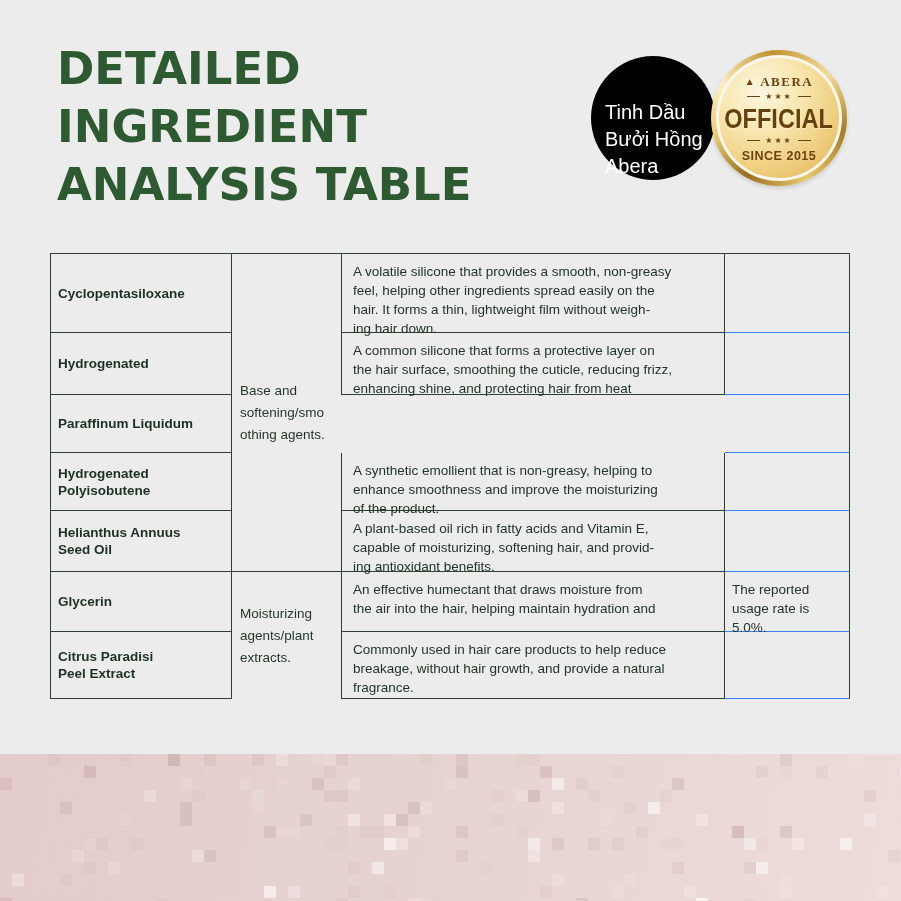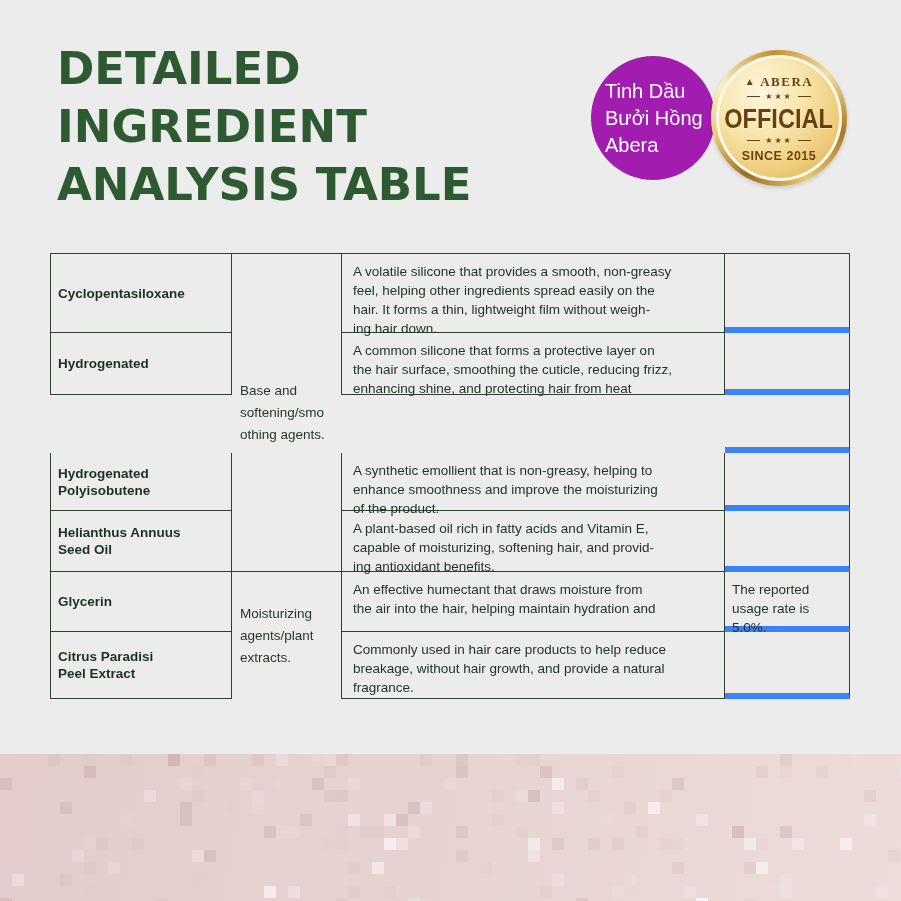--- a/index.html
+++ b/index.html
@@ -10,22 +10,22 @@
 
   
   .title {
     position:absolute; left:57px; top:40px;
     font-family:"DejaVu Sans", sans-serif;
     font-size:45px; font-weight:700; line-height:58px;
     color:#2d5a31; letter-spacing:0px;
   }
   .product-circle {
     position:absolute; left:591px; top:56px; width:124px; height:124px;
-    border-radius:50%; background:#a21caf;
-    display:flex; align-items:center;
+    border-radius:50%; background:#000000;
+    display:flex; align-items:flex-end;
     padding-left:14px;
     color:#ffffff; font-size:20px; line-height:27px; font-weight:400;
   }
   .badge {
     position:absolute; left:711px; top:50px; width:136px; height:136px;
     border-radius:50%;
     background:conic-gradient(from 210deg, #9a6d1f, #e9c96f 12%, #fdf0c0 25%, #c2912c 40%, #f3dd9a 55%, #a87a22 70%, #e9c96f 85%, #9a6d1f);
     padding:5px;
     box-shadow:0 2px 4px rgba(0,0,0,0.15);
   }
@@ -72,21 +72,21 @@
   .cell { font-size:13.5px; line-height:19px; }
   .c1 { grid-column:1; border-left:1px solid #2e4030; border-right:1px solid #2e4030; border-bottom:1px solid #2e4030;
         display:flex; align-items:center; padding-left:7px;
         font-weight:700; color:#1c3122; line-height:17px; }
   .c2 { grid-column:2; display:flex; align-items:center; padding-left:8px;
         line-height:22px; color:#24392a; }
   .c2.g1 { grid-row:1 / 6; border-bottom:1px solid #2e4030; }
   .c2.g2 { grid-row:6 / 8; }
   .c3 { grid-column:3; border-left:1px solid #2e4030; border-right:1px solid #2e4030; border-bottom:1px solid #2e4030;
         padding:8px 10px 0 11px; }
-  .c4 { grid-column:4; border-right:1px solid #2e4030; border-bottom:6px solid #3b82f6;
+  .c4 { grid-column:4; border-right:1px solid #2e4030; border-bottom:1px solid #3b82f6;
         padding:8px 4px 0 7px; }
   .r1 { grid-row:1; } .r2 { grid-row:2; } .r3 { grid-row:3; } .r4 { grid-row:4; }
   .r5 { grid-row:5; } .r6 { grid-row:6; } .r7 { grid-row:7; }
 
   
   .footer {
     position:absolute; left:0; top:754px; width:901px; height:147px;
     background:linear-gradient(100deg, #e3cccb 0%, #e6d3d1 45%, #eddcda 100%);
     overflow:hidden;
   }
@@ -120,20 +120,21 @@
         <div class="badge-stars">★★★</div>
         <div class="badge-since">SINCE 2015</div>
       </div>
     </div>
   </div>
 
   <div class="ingredient-table">
 
     <div class="cell c1 r1 pre">Cyclopentasiloxane</div>
     <div class="cell c1 r2 pre">Hydrogenated</div>
+    <div class="cell c1 r3 pre">Paraffinum Liquidum</div>
     <div class="cell c1 r4 pre">Hydrogenated
 Polyisobutene</div>
     <div class="cell c1 r5 pre">Helianthus Annuus
 Seed Oil</div>
     <div class="cell c1 r6 pre">Glycerin</div>
     <div class="cell c1 r7 pre">Citrus Paradisi
 Peel Extract</div>
 
     <div class="cell c2 g1 pre">Base and
 softening/smo

